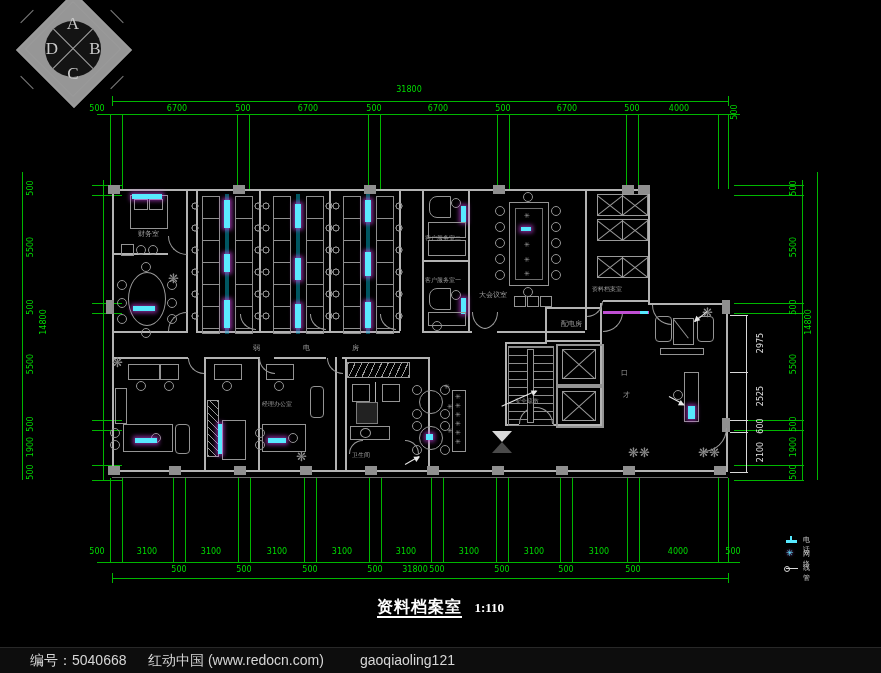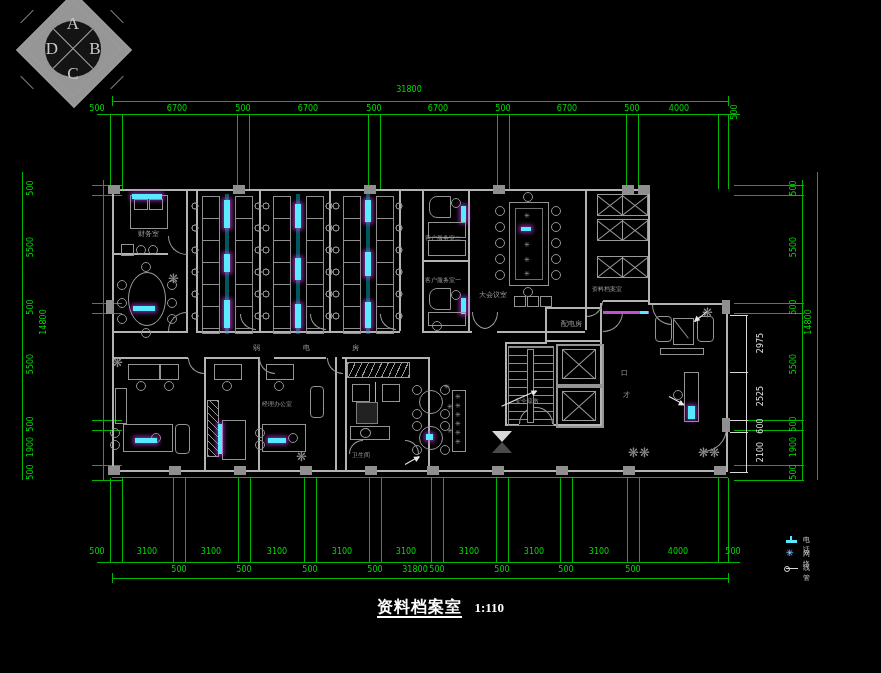--- a/index.html
+++ b/index.html
@@ -532,14 +532,19 @@
       <span class="abs" style="left:-2px;top:0;width:4px;height:4px;border:1px solid #d8d8d8;border-radius:50%"></span>
       <span class="abs" style="left:17px;top:-3px">线管</span>
     </div>
   </div>
 
   <div class="abs" style="left:0;top:597px;width:881px;text-align:center">
     <span id="title-main">资料档案室</span>
     <span id="title-scale">1:110</span>
   </div>
 
+  <div id="footer">
+    <span style="left:30px">编号：5040668</span>
+    <span style="left:148px">红动中国 (www.redocn.com)</span>
+    <span style="left:360px">gaoqiaoling121</span>
+  </div>
 
 </div>
 
 </body></html>

